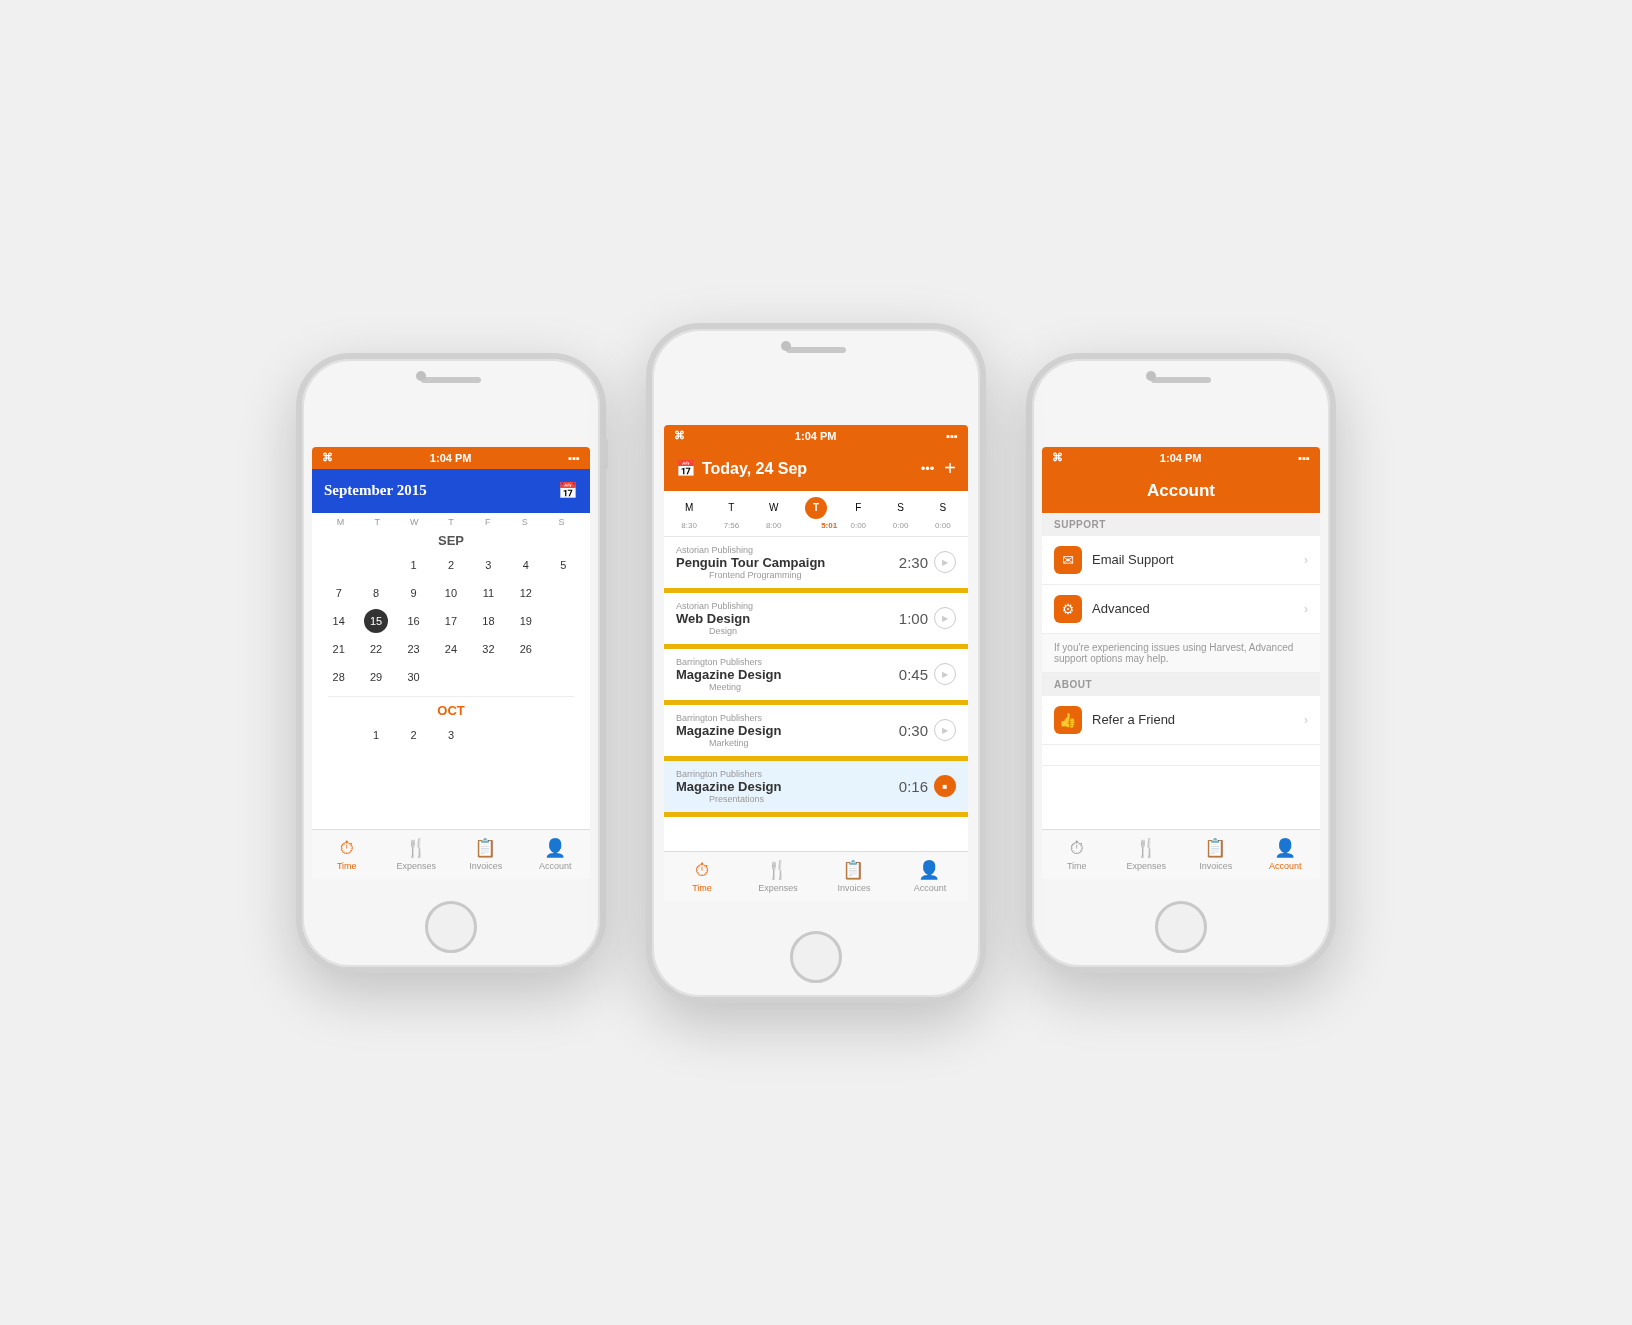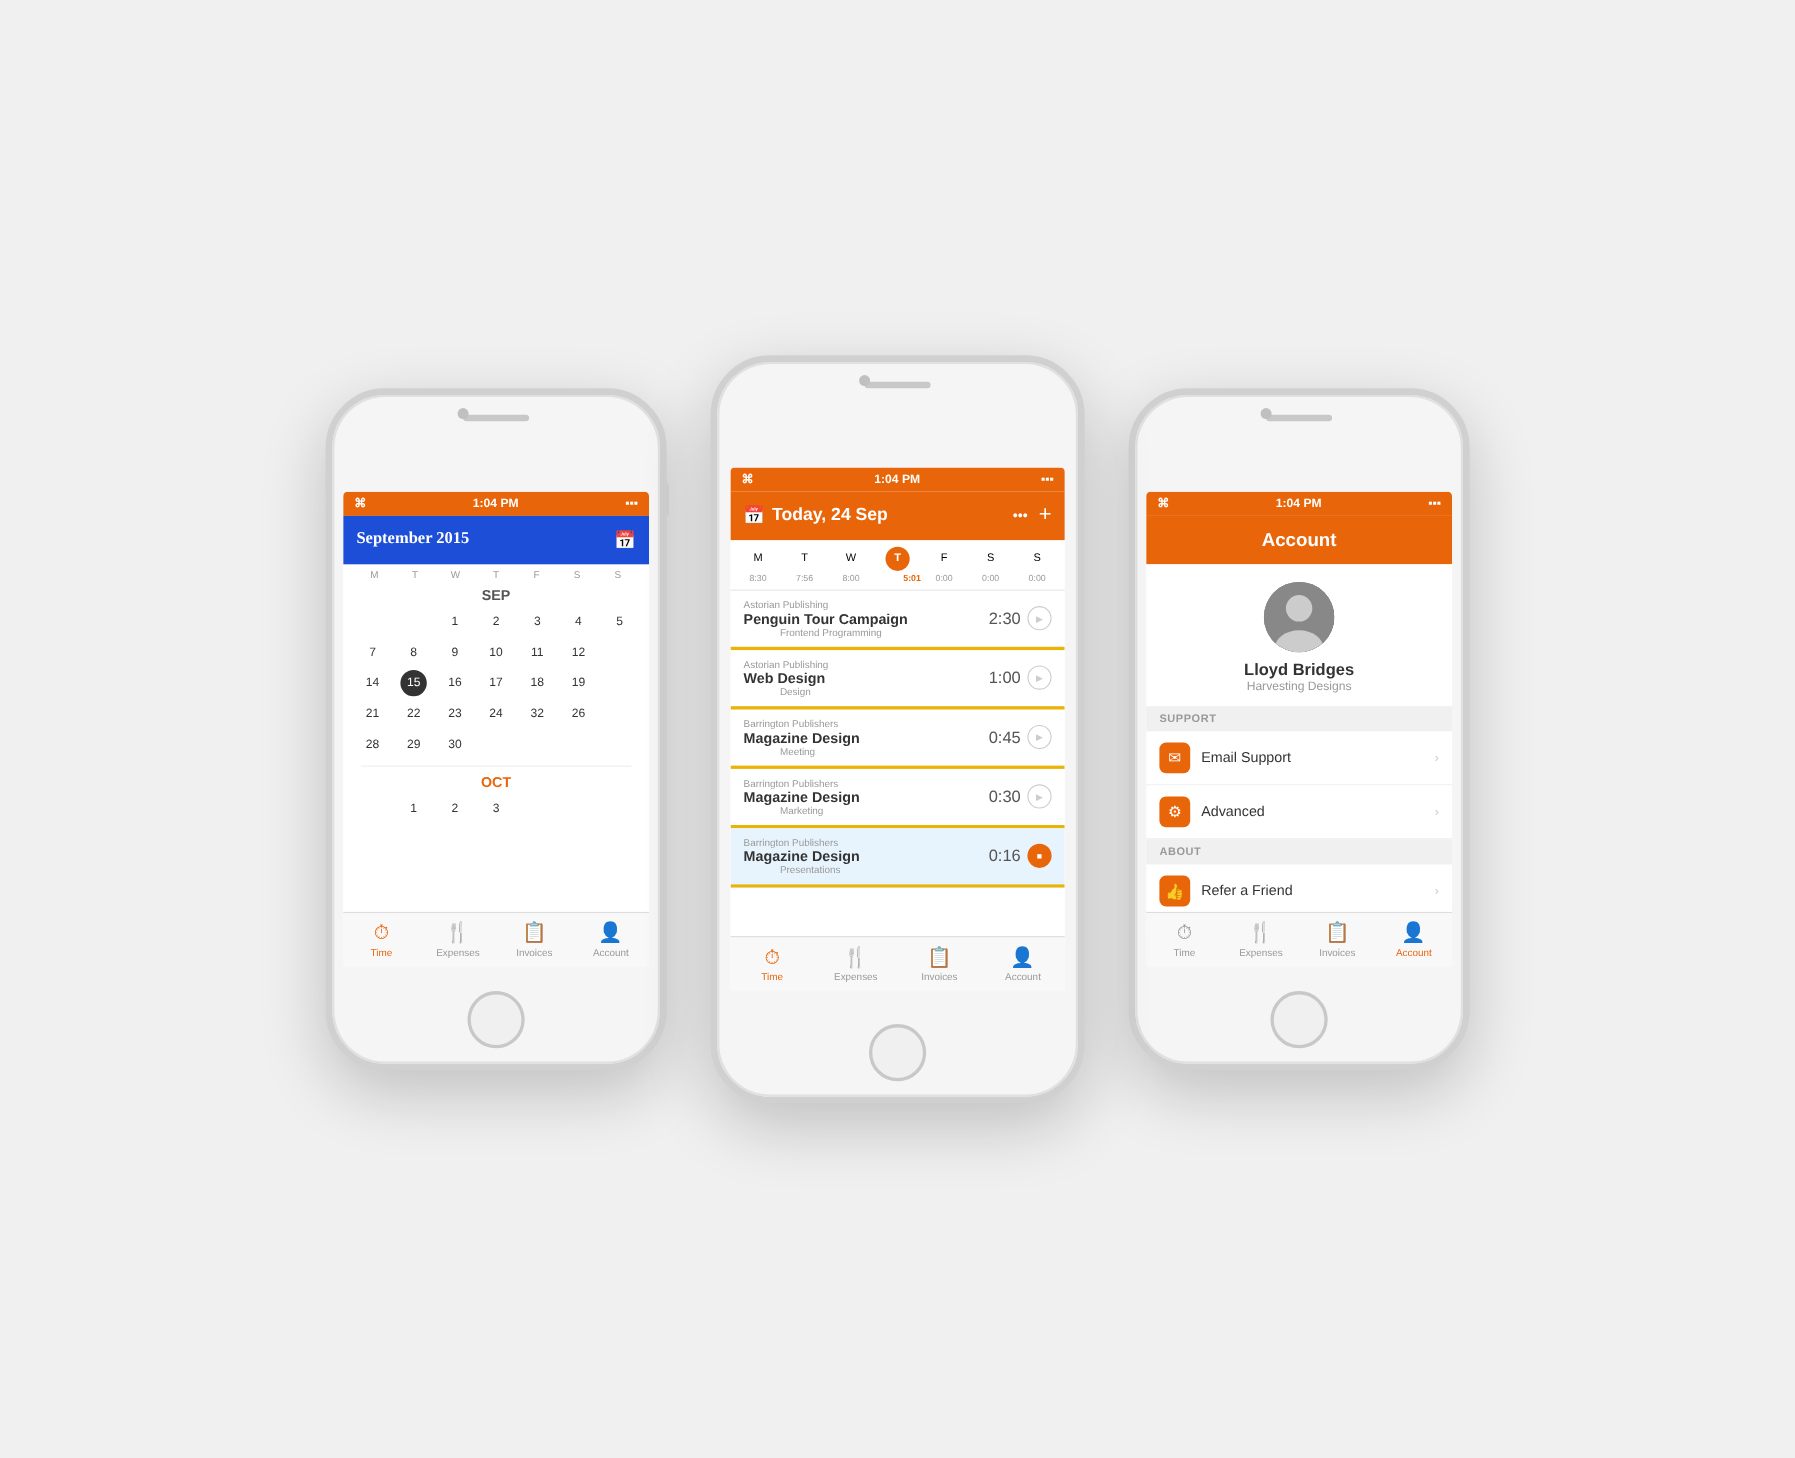--- a/index.html
+++ b/index.html
@@ -244,21 +244,21 @@
       width: 22px;
       height: 22px;
       display: flex;
       align-items: center;
       justify-content: center;
       margin: 0 auto 2px;
       font-size: 10px;
     }
 
     .time-entry {
-      border-bottom: 3px solid #eab308;
+      border-bottom: 5px solid #eab308;
       padding: 8px 12px;
       display: flex;
       align-items: center;
       justify-content: space-between;
     }
     .time-entry.active-entry { background: #e8f4fd; }
     .entry-left { flex: 1; }
     .entry-client { font-size: 9px; color: #999; }
     .entry-project { font-size: 13px; font-weight: 600; color: #333; }
     .entry-task { font-size: 9px; color: #999; padding-left: 33px; }
@@ -589,46 +589,35 @@
       <div class="status-bar">
         <span>⌘</span>
         <span>1:04 PM</span>
         <span>▪▪▪</span>
       </div>
 
       <div class="account-header">
         <span>Account</span>
       </div>
 
-      <div class="account-profile">
-        <div class="avatar">
-          <div class="avatar-img">
-
-            <svg width="64" height="64" viewBox="0 0 64 64">
-              <rect width="64" height="64" fill="#888"></rect>
-              <circle cx="32" cy="24" r="12" fill="#ccc"></circle>
-              <ellipse cx="32" cy="60" rx="22" ry="16" fill="#ccc"></ellipse>
-            </svg>
-          </div>
-        </div>
-        <div class="user-name">Lloyd Bridges</div>
-        <div class="user-company">Harvesting Designs</div>
-      </div>
 
       <div class="section-header">SUPPORT</div>
       <div class="menu-item">
         <div class="menu-icon">✉</div>
         <span class="menu-label">Email Support</span>
         <span class="menu-chevron">›</span>
       </div>
       <div class="menu-item">
         <div class="menu-icon">⚙</div>
         <span class="menu-label">Advanced</span>
         <span class="menu-chevron">›</span>
       </div>
+      <div class="support-note">
+        If you're experiencing issues using Harvest, Advanced support options may help.
+      </div>
 
       <div class="section-header">ABOUT</div>
       <div class="menu-item">
         <div class="menu-icon">👍</div>
         <span class="menu-label">Refer a Friend</span>
         <span class="menu-chevron">›</span>
       </div>
       <div class="menu-item">
         
         

